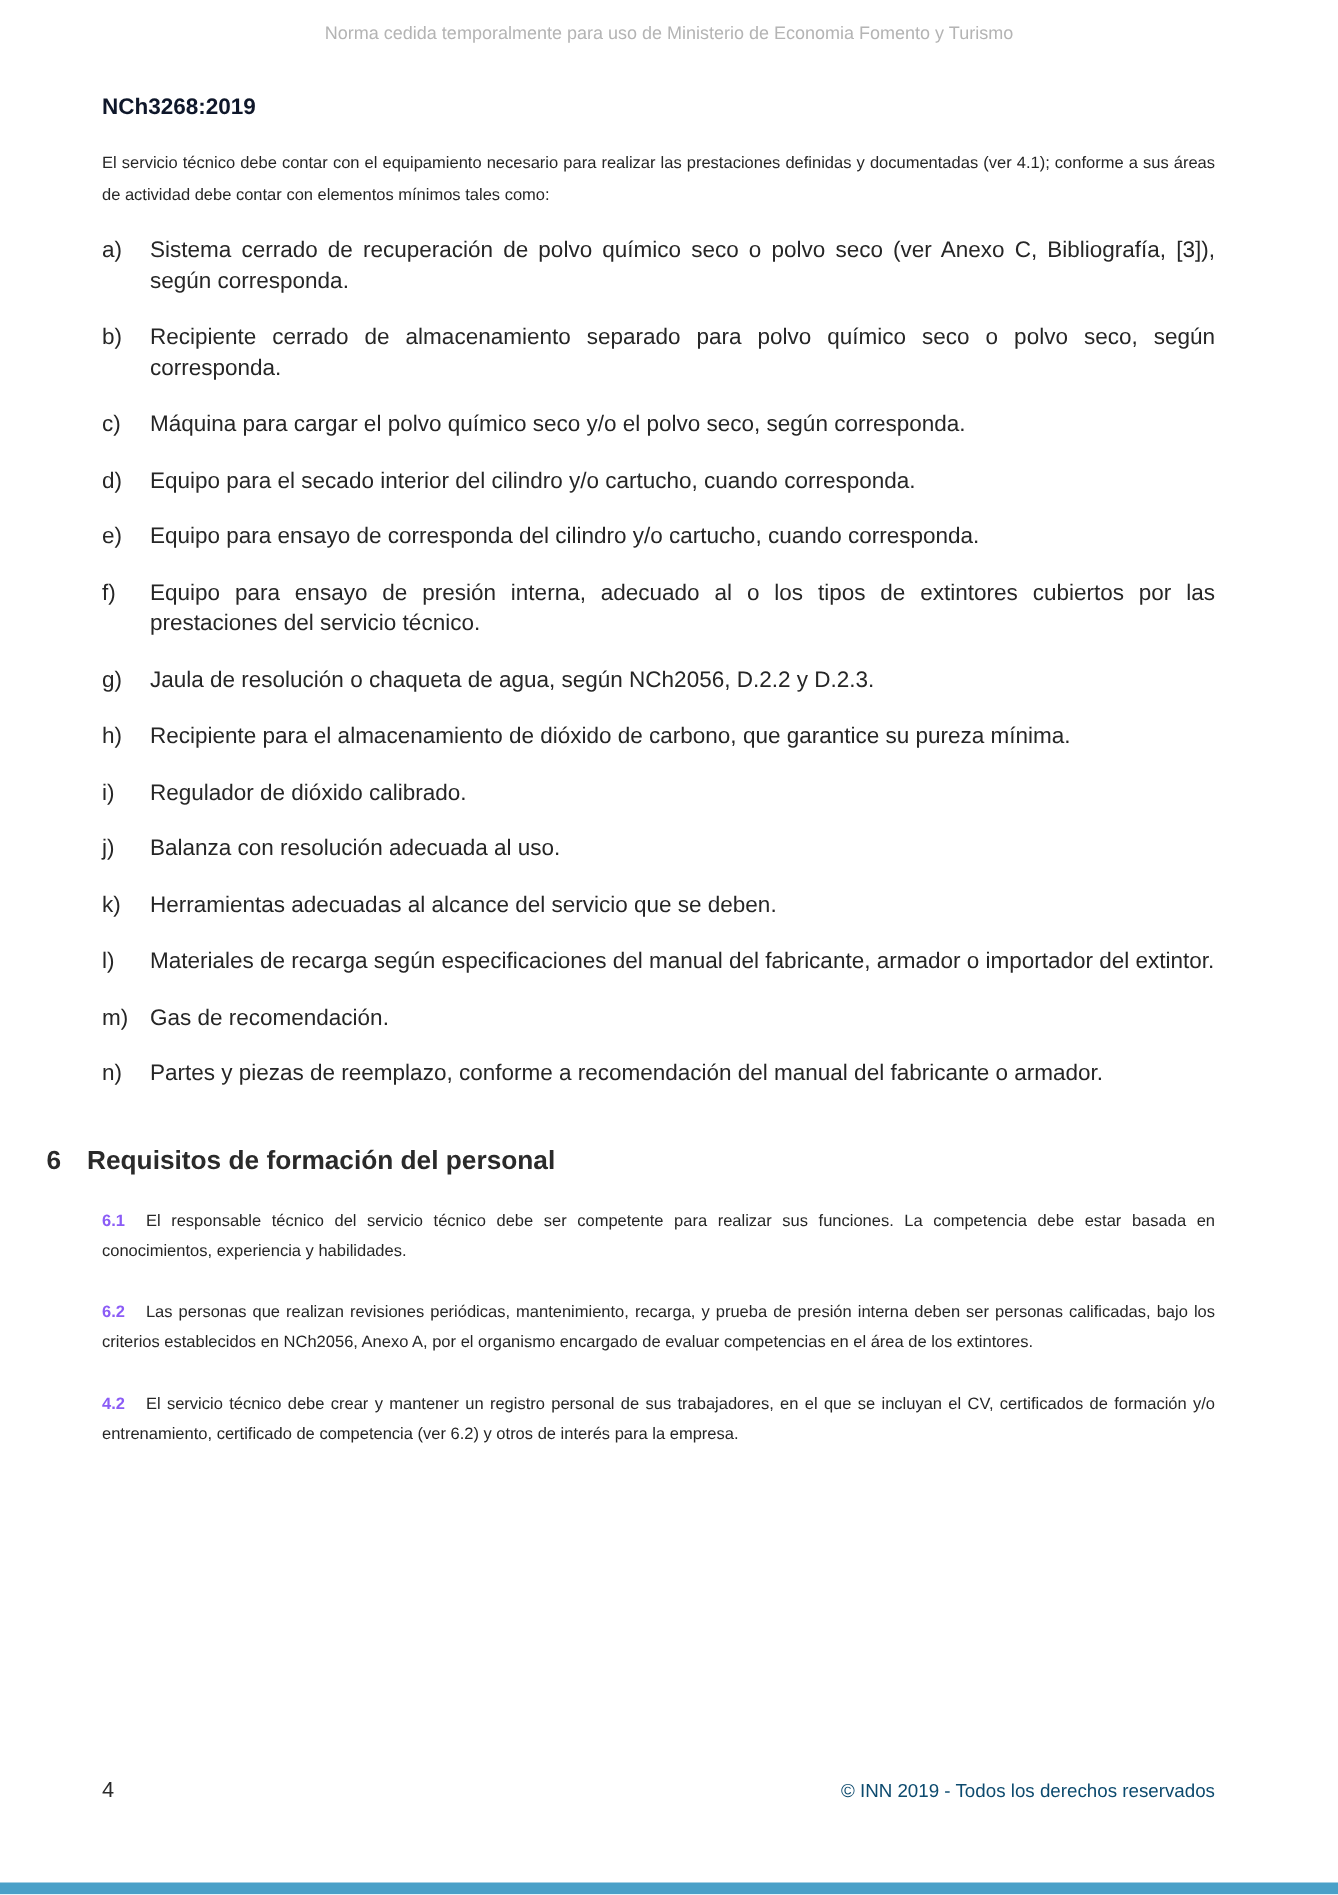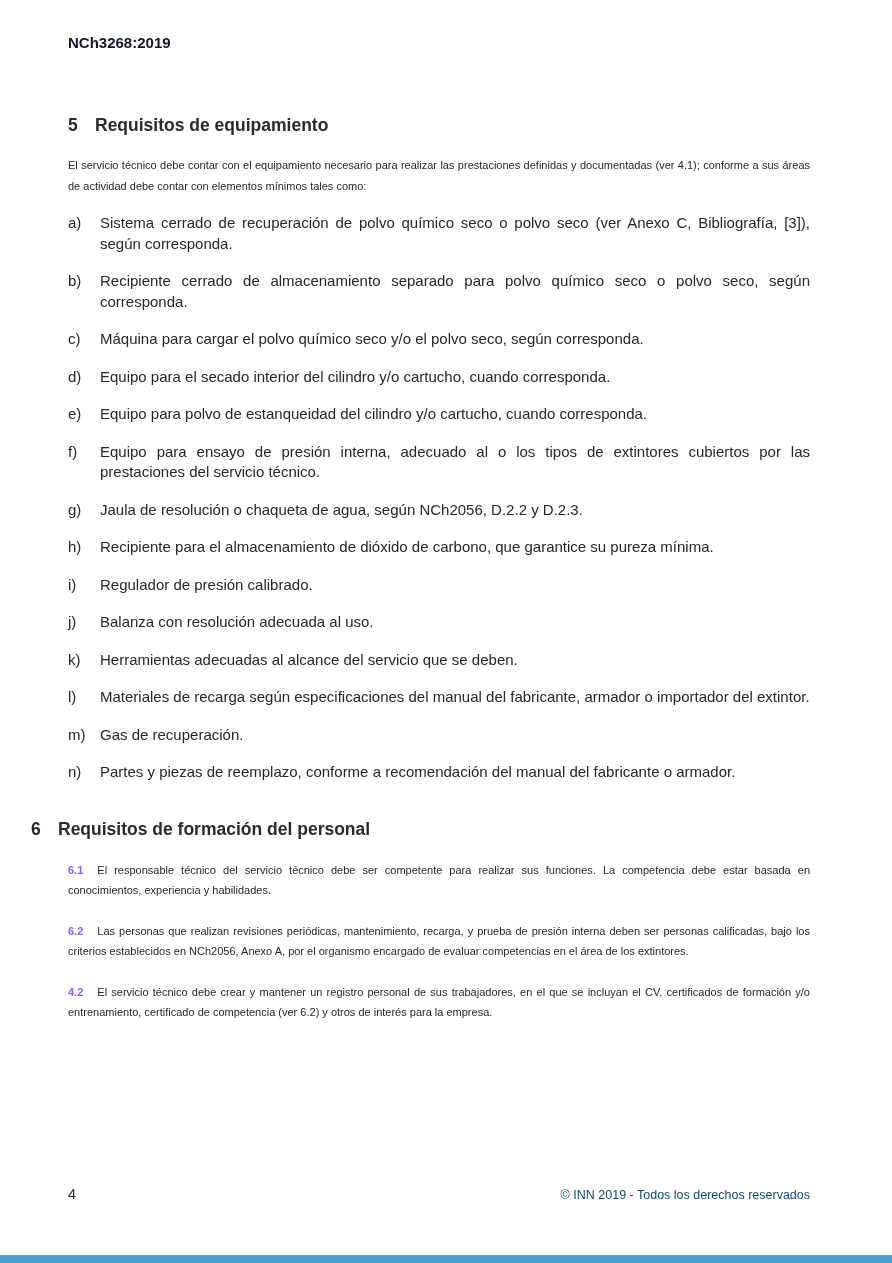--- a/index.html
+++ b/index.html
@@ -99,24 +99,24 @@
     width: 100%;
     height: 8px;
     background: #4aa0c8;
   }
 </style>
 </head>
 <body>
 
 <div class="page">
 
+  <div class="watermark">Norma cedida temporalmente para uso de Ministerio de Economia Fomento y Turismo</div>
 
   <div class="docnum">NCh3268:2019</div>
 
-  <h2 class="sec-heading"><span class="sec-num">5</span><span>Requisitos de equipamiento</span></h2>
 
   <p class="body-text">El servicio técnico debe contar con el equipamiento necesario para realizar las prestaciones definidas y documentadas (ver 4.1); conforme a sus áreas de actividad debe contar con elementos mínimos tales como:</p>
 
   <div class="list">
     <div class="list-item">
         <span class="li-label">a)</span>
         <span class="li-text">Sistema cerrado de recuperación de polvo químico seco o polvo seco (ver Anexo C, Bibliografía, [3]), según corresponda.</span>
       </div>
     <div class="list-item">
         <span class="li-label">b)</span>
@@ -125,53 +125,53 @@
     <div class="list-item">
         <span class="li-label">c)</span>
         <span class="li-text">Máquina para cargar el polvo químico seco y/o el polvo seco, según corresponda.</span>
       </div>
     <div class="list-item">
         <span class="li-label">d)</span>
         <span class="li-text">Equipo para el secado interior del cilindro y/o cartucho, cuando corresponda.</span>
       </div>
     <div class="list-item">
         <span class="li-label">e)</span>
-        <span class="li-text">Equipo para polvo de estanqueidad del cilindro y/o cartucho, cuando corresponda.</span>
+        <span class="li-text">Equipo para ensayo de corresponda del cilindro y/o cartucho, cuando corresponda.</span>
       </div>
     <div class="list-item">
         <span class="li-label">f)</span>
         <span class="li-text">Equipo para ensayo de presión interna, adecuado al o los tipos de extintores cubiertos por las prestaciones del servicio técnico.</span>
       </div>
     <div class="list-item">
         <span class="li-label">g)</span>
         <span class="li-text">Jaula de resolución o chaqueta de agua, según NCh2056, D.2.2 y D.2.3.</span>
       </div>
     <div class="list-item">
         <span class="li-label">h)</span>
         <span class="li-text">Recipiente para el almacenamiento de dióxido de carbono, que garantice su pureza mínima.</span>
       </div>
     <div class="list-item">
         <span class="li-label">i)</span>
-        <span class="li-text">Regulador de presión calibrado.</span>
+        <span class="li-text">Regulador de dióxido calibrado.</span>
       </div>
     <div class="list-item">
         <span class="li-label">j)</span>
         <span class="li-text">Balanza con resolución adecuada al uso.</span>
       </div>
     <div class="list-item">
         <span class="li-label">k)</span>
         <span class="li-text">Herramientas adecuadas al alcance del servicio que se deben.</span>
       </div>
     <div class="list-item">
         <span class="li-label">l)</span>
         <span class="li-text">Materiales de recarga según especificaciones del manual del fabricante, armador o importador del extintor.</span>
       </div>
     <div class="list-item">
         <span class="li-label">m)</span>
-        <span class="li-text">Gas de recuperación.</span>
+        <span class="li-text">Gas de recomendación.</span>
       </div>
     <div class="list-item">
         <span class="li-label">n)</span>
         <span class="li-text">Partes y piezas de reemplazo, conforme a recomendación del manual del fabricante o armador.</span>
       </div>
   </div>
 
   <h2 class="sec-heading second"><span class="sec-num">6</span><span>Requisitos de formación del personal</span></h2>
 
   <p class="body-text num-para"><span class="para-num">6.1</span><span>El responsable técnico del servicio técnico debe ser competente para realizar sus funciones. La competencia debe estar basada en conocimientos, experiencia y habilidades.</span></p>

